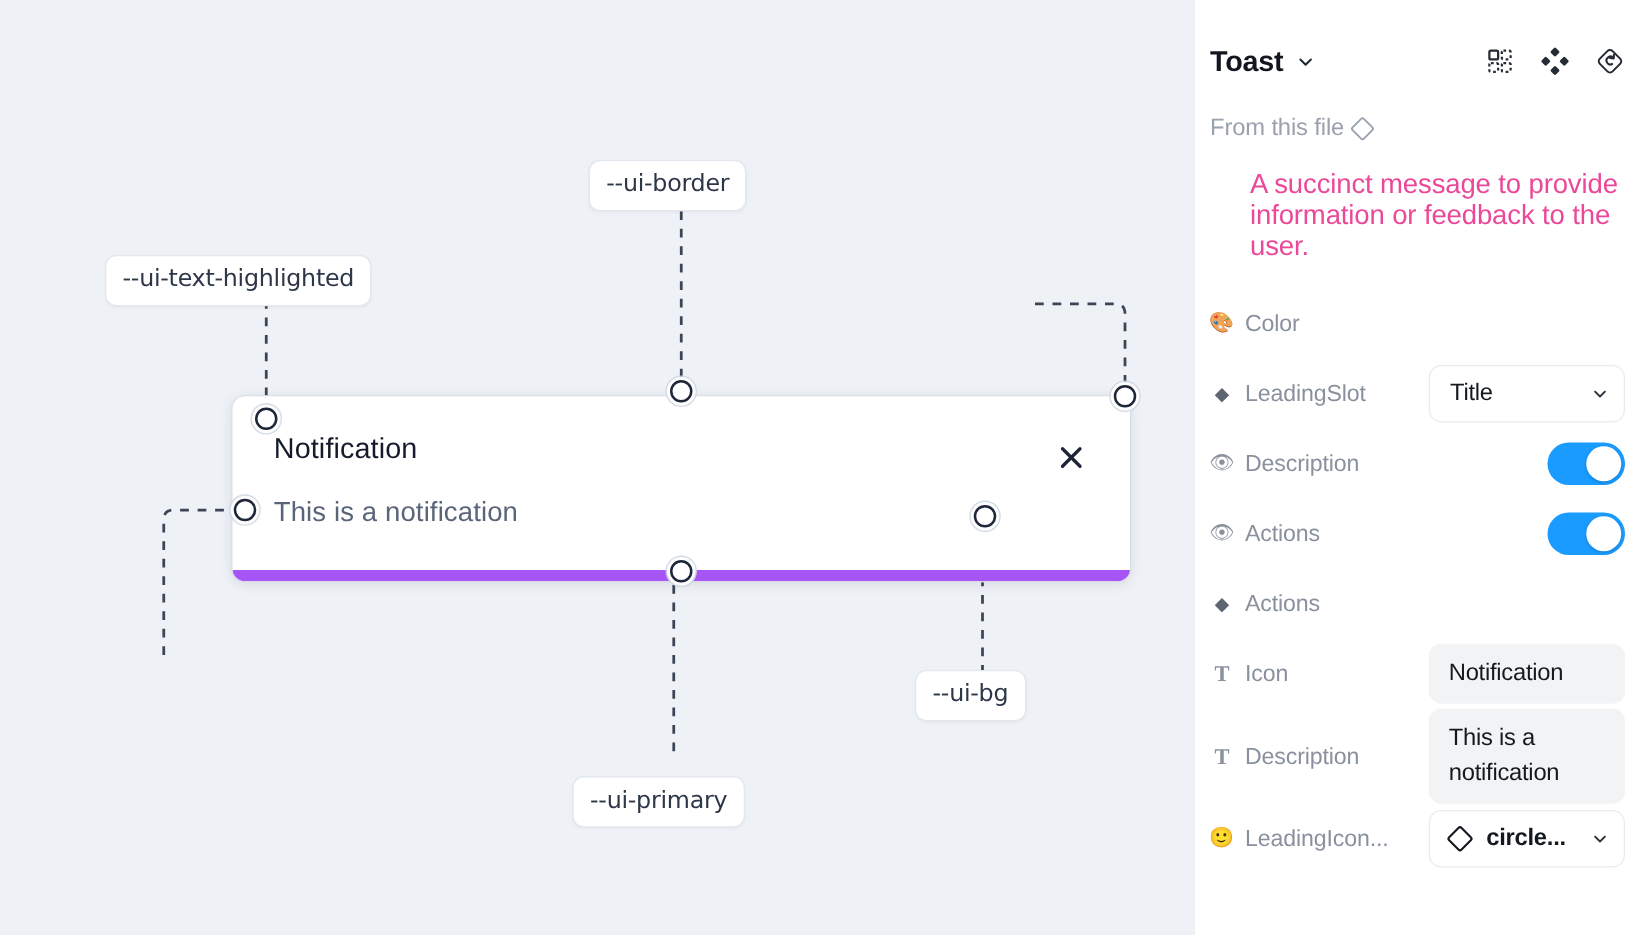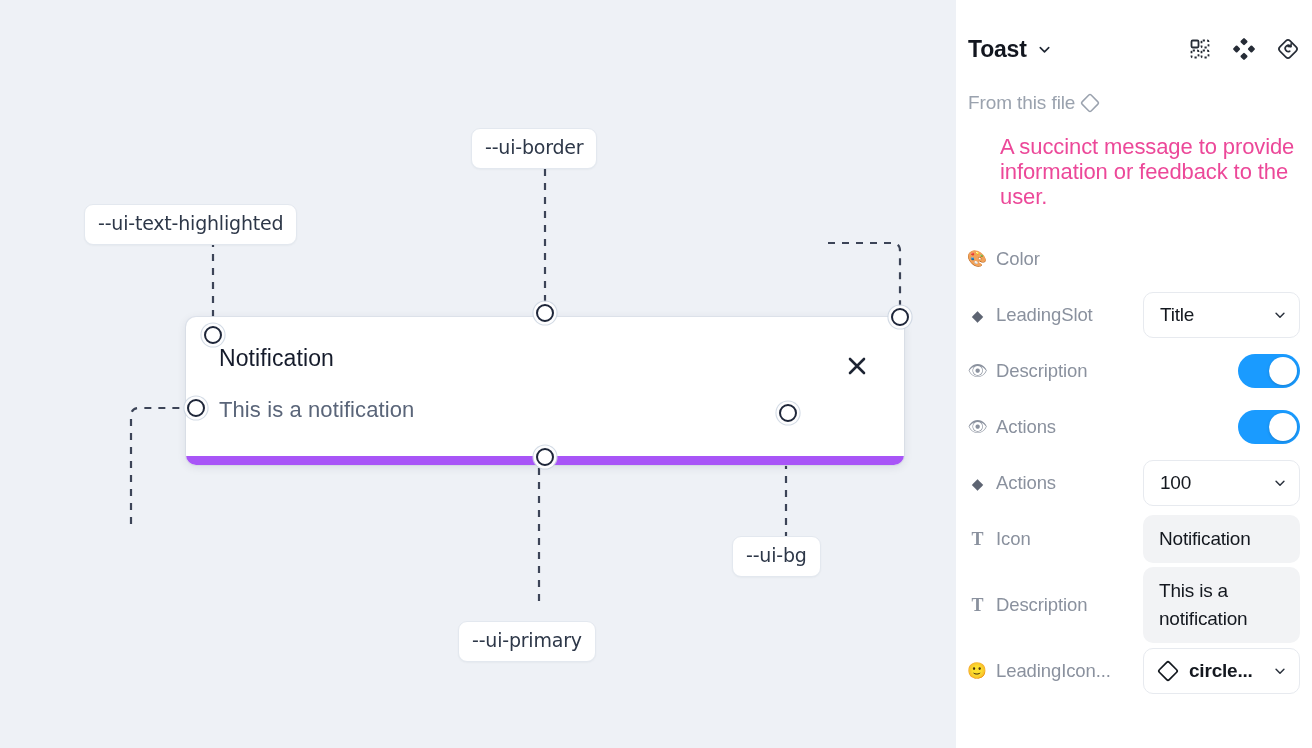--- a/index.html
+++ b/index.html
@@ -322,30 +322,20 @@
           <div class="toggle">
             <div class="knob"></div>
           </div>
         </div>
       </div>
 
       <div class="prop-row">
         <div class="prop-label">
           <span class="prop-ico diamond-ico">◆</span>
           <span>Actions</span>
-        </div>
-        <div class="prop-ctl">
-          <div class="select">
-            <span class="select-value">100</span>
-            <span class="select-caret">
-              <svg width="14" height="14" viewBox="0 0 16 16" fill="none" xmlns="http://www.w3.org/2000/svg">
-                  <path d="M3.5 6 L8 10.5 L12.5 6" stroke="currentColor" stroke-width="1.7" stroke-linecap="round" stroke-linejoin="round"></path>
-                </svg>
-            </span>
-          </div>
         </div>
       </div>
 
       <div class="prop-row">
         <div class="prop-label">
           <span class="prop-ico t-ico">T</span>
           <span>Icon</span>
         </div>
         <div class="prop-ctl">
           <div class="textbox">

